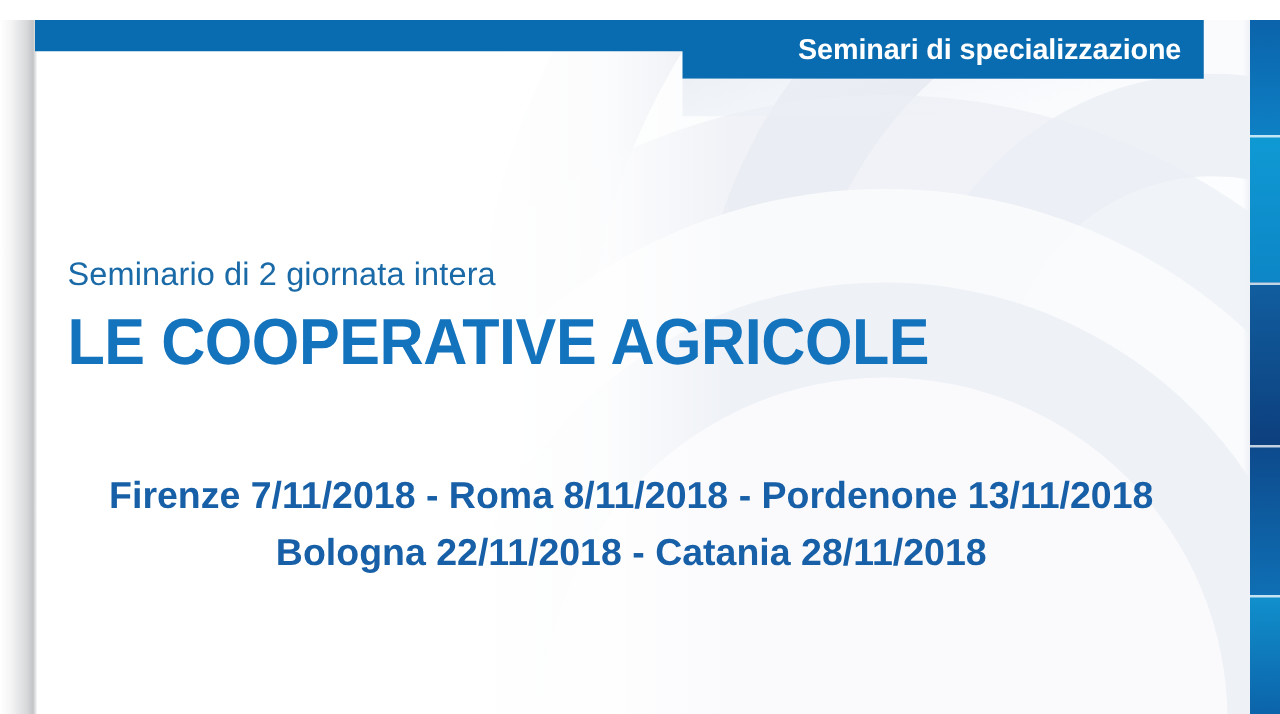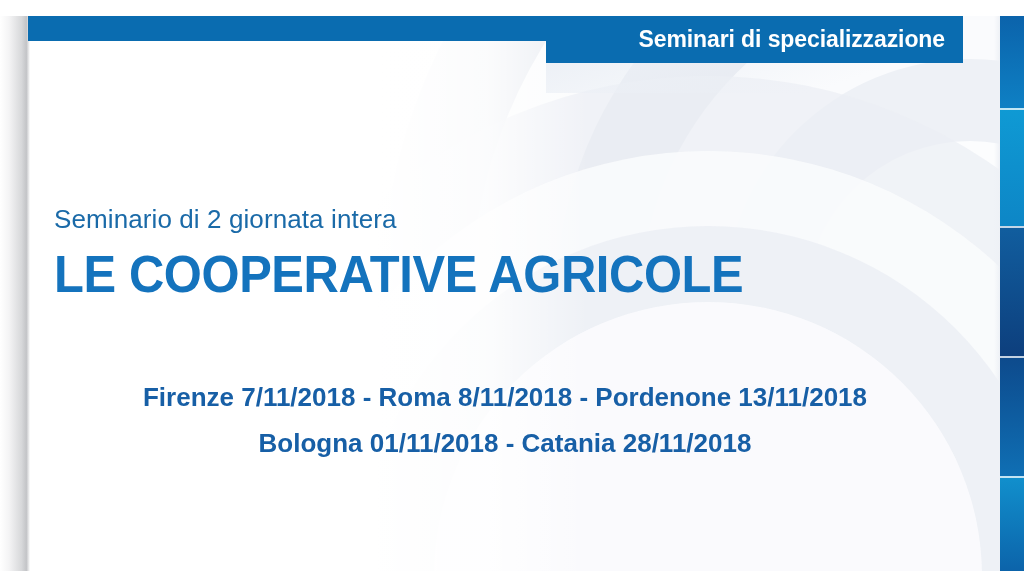--- a/index.html
+++ b/index.html
@@ -163,21 +163,21 @@
     transform-origin: left center;
   }
   .dates {
     position: absolute;
     left: 40px; top: 358px;
     width: 930px;
     text-align: center;
   }
   .date-line {
     color: #175fa6;
-    font-size: 26px;
+    font-size: 30px;
     font-weight: bold;
     line-height: 46px;
     white-space: nowrap;
   }
 </style>
 </head>
 <body>
 
 <div class="poster">
 
@@ -215,17 +215,17 @@
     <div class="strip-spark sp4"></div>
   </div>
 
   <div class="copy">
     <div class="kicker">Seminario di 2 giornata intera</div>
 
     <div class="headline">LE COOPERATIVE AGRICOLE</div>
 
     <div class="dates">
       <div class="date-line">Firenze 7/11/2018 - Roma 8/11/2018 - Pordenone 13/11/2018</div>
-      <div class="date-line">Bologna 01/11/2018 - Catania 28/11/2018</div>
+      <div class="date-line">Bologna 22/11/2018 - Catania 28/11/2018</div>
     </div>
   </div>
 
 </div>
 
 </body></html>

